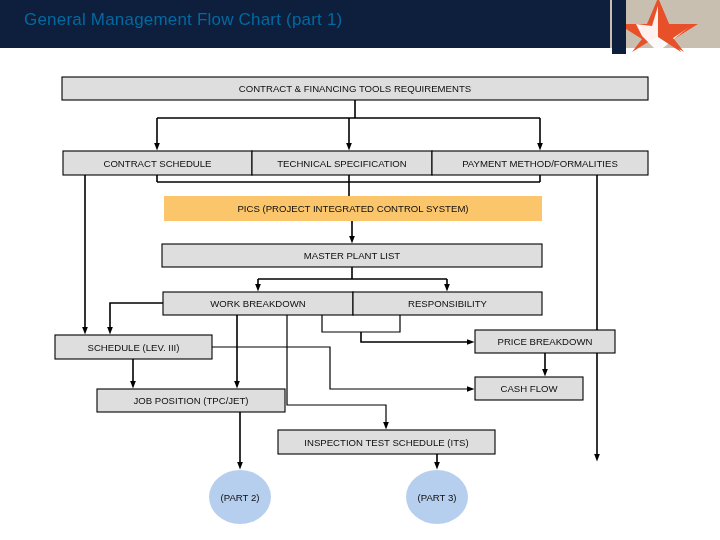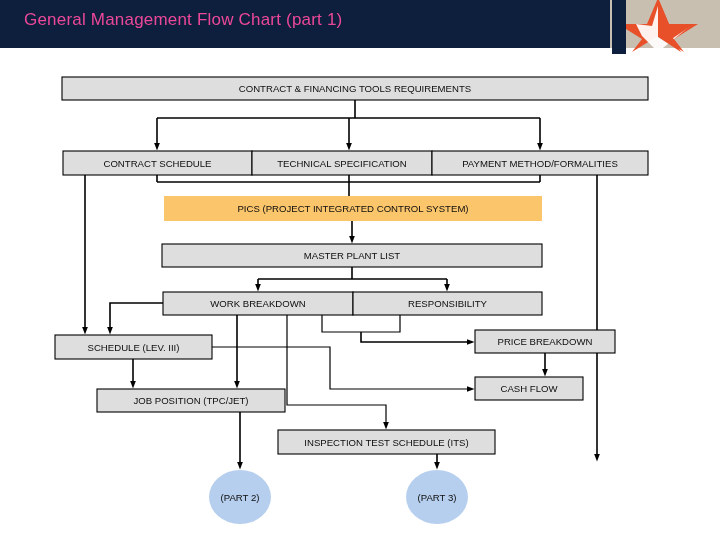--- a/index.html
+++ b/index.html
@@ -34,21 +34,21 @@
     right: 0; top: 0;
     width: 110px;
     height: 48px;
     background: #c9bfb0;
   }
   #header-title {
     position: absolute;
     left: 24px;
     top: 10px;
     font-size: 17px;
-    color: #ec4899;
+    color: #0369a1;
     letter-spacing: 0.2px;
     white-space: nowrap;
   }
   #logo-wrap {
     position: absolute;
     left: 612px;
     top: -4px;
     width: 96px;
     height: 58px;
   }

